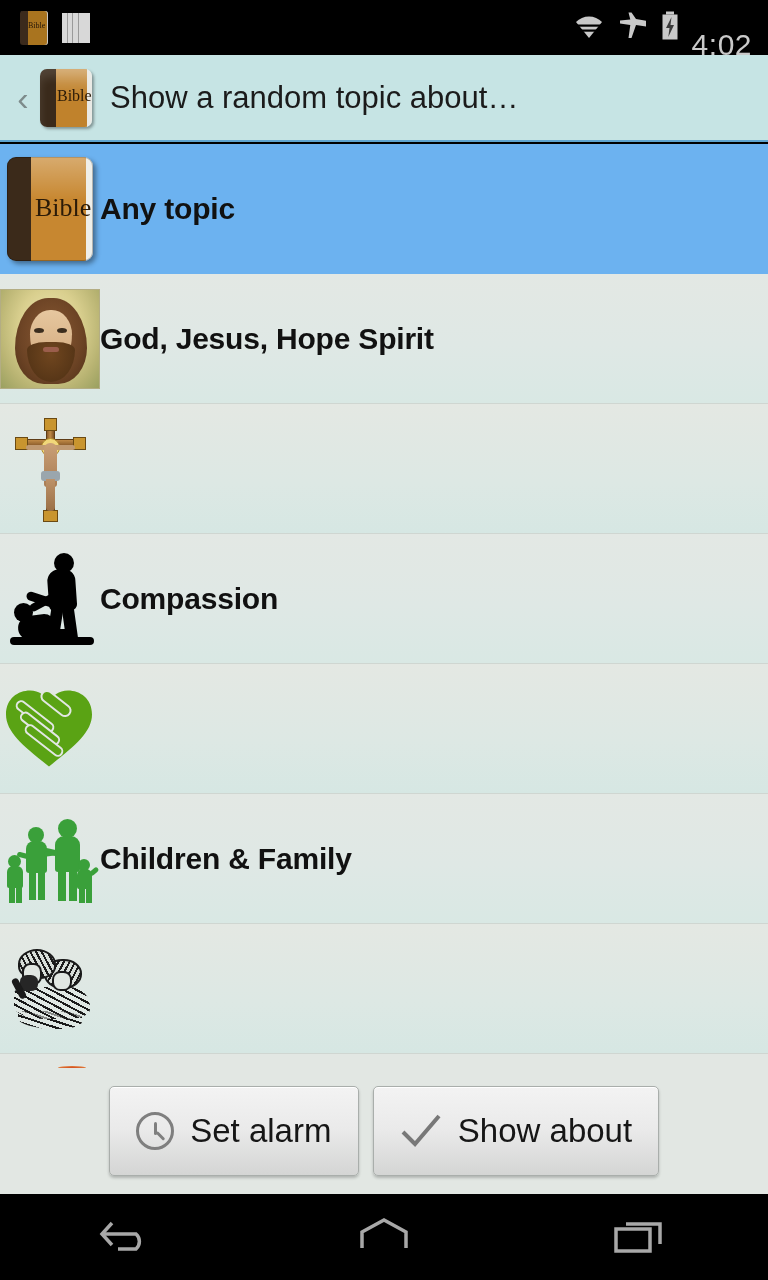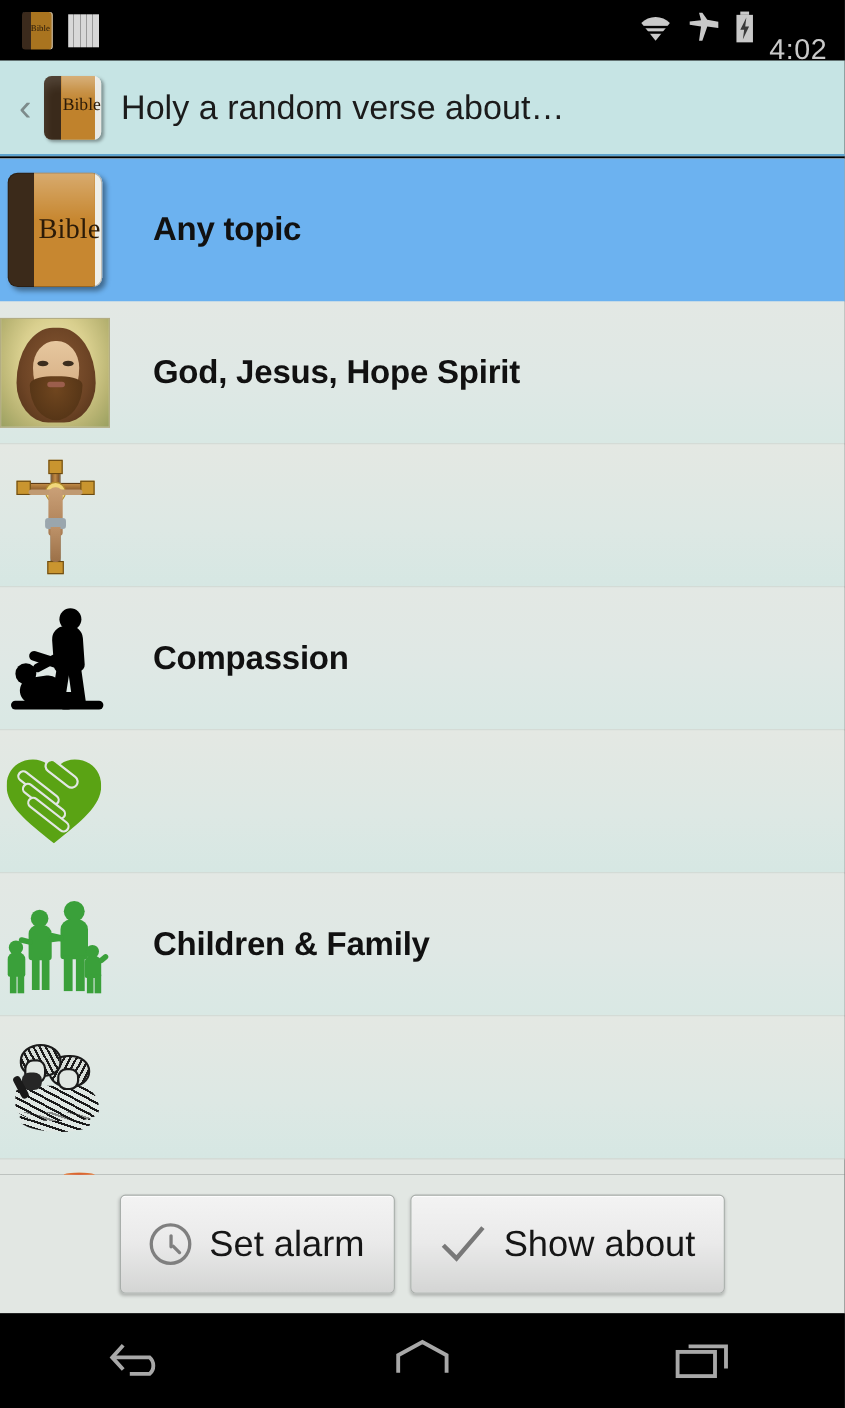--- a/index.html
+++ b/index.html
@@ -14,21 +14,21 @@
   
   .statusbar {
     position:absolute; top:0; left:0; width:768px; height:55px;
     background:#000; display:flex; align-items:center;
   }
   .sb-left { display:flex; align-items:center; gap:14px; padding-left:20px; }
   .sb-right {
     position:absolute; right:16px; top:0; height:55px;
     display:flex; align-items:center; gap:12px;
   }
-  .sb-time { color:#c9c9c9; font-size:26px; letter-spacing:0.5px;margin-top:35px; }
+  .sb-time { color:#c9c9c9; font-size:30px; letter-spacing:0.5px;margin-top:35px; }
 
   .bible-mini {
     position:relative; width:28px; height:34px; border-radius:3px;
     background:linear-gradient(90deg,#3b2a1c 0 28%, #a9741f 28% 100%);
     box-shadow:inset -1px 0 0 #c8c8c8;
     overflow:hidden;
   }
   .bible-mini span {
     position:absolute; left:8px; top:10px; font-size:8px; color:#241608;
     font-family:"Liberation Serif", serif;
@@ -90,21 +90,20 @@
   .row.selected {
     background:#6cb2f0; border-bottom:1px solid #6cb2f0;
   }
   .row-icon {
     width:100px; flex:0 0 100px;
     display:flex; align-items:center; justify-content:center;
   }
   .row-label {
     font-size:30px; font-weight:bold; color:#111; letter-spacing:-0.2px;
     white-space:nowrap;
-    margin-left:39px;
   }
 
   
   .ic-bible {
     position:relative; width:86px; height:104px; border-radius:9px;
     background:linear-gradient(90deg,#3b2a1a 0 28%, #c78730 28% 92%, #efefe9 92% 100%);
     box-shadow:3px 3px 5px rgba(0,0,0,.4), inset 0 0 0 1px rgba(0,0,0,.25);
     overflow:hidden;
   }
   .ic-bible::after{
@@ -377,21 +376,21 @@
       </span>
       <span class="sb-time">4:02</span>
     </div>
   </div>
 
   <div class="actionbar">
     <div class="back-chevron">‹</div>
     <div class="bible-ab">
       <span>Bible</span>
     </div>
-    <div class="ab-title">Holy a random verse about…</div>
+    <div class="ab-title">Show a random topic about…</div>
   </div>
 
   <div class="listview">
 
     <div class="row selected">
       <div class="row-icon">
         <div class="ic-bible">
           <span>Bible</span>
         </div>
       </div>

